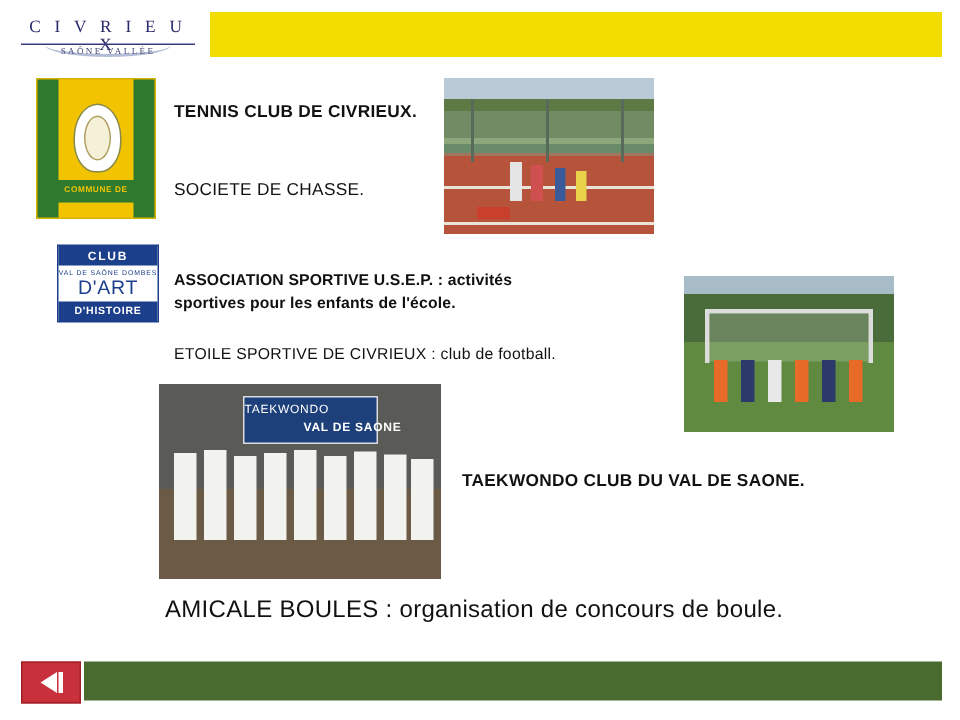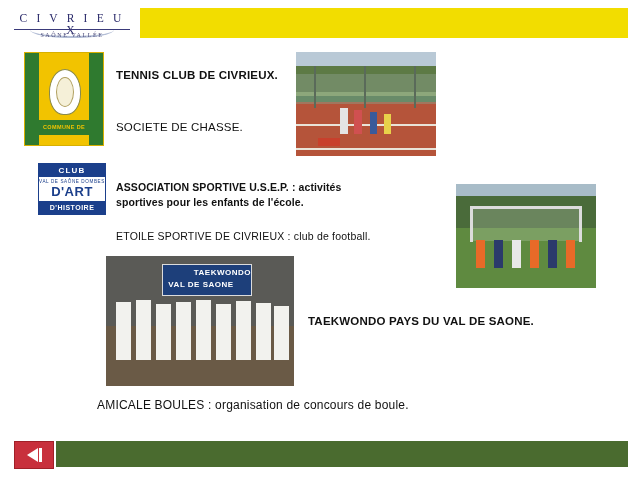--- a/index.html
+++ b/index.html
@@ -173,21 +173,21 @@
     letter-spacing: 0.6px;
   }
   .emblem-pays .ep-dart {
     position: absolute;
     left: 0; top: 20px;
     width: 66px; height: 16px;
     color: #1b3f8b;
     font-size: 13px;
     line-height: 16px;
     text-align: center;
-    font-weight: bold;
+    font-weight: normal;
     letter-spacing: 0.5px;
   }
   .emblem-pays .ep-bottom {
     position: absolute;
     left: 0; bottom: 0;
     width: 66px; height: 13px;
     background: #1b3f8b;
     color: #ffffff;
     font-size: 7px;
     line-height: 13px;
@@ -200,21 +200,21 @@
   .txt {
     position: absolute;
     color: #111111;
     font-family: "Liberation Sans", sans-serif;
   }
   .txt-tennis   { left: 116px; top: 69px;  font-size: 11.5px; font-weight: bold; letter-spacing: 0.2px; }
   .txt-chasse   { left: 116px; top: 121px; font-size: 11.5px; letter-spacing: 0.2px; }
   .txt-usep     { left: 116px; top: 180px; font-size: 10.5px; font-weight: bold; width: 270px; line-height: 15px; letter-spacing: 0.1px; }
   .txt-etoile   { left: 116px; top: 230px; font-size: 10.5px; letter-spacing: 0.2px; }
   .txt-taekwondo{ left: 308px; top: 315px; font-size: 11.5px; font-weight: bold; letter-spacing: 0.2px; }
-  .txt-boules   { left: 97px; top: 398px; font-size: 12px; letter-spacing: 0.2px; }
+  .txt-boules   { left: 110px; top: 398px; font-size: 16px; letter-spacing: 0.2px; }
 
   
   .photo {
     position: absolute;
     overflow: hidden;
     background: #8fae6d;
   }
   
   .photo-tennis { left: 296px; top: 52px; width: 140px; height: 104px; }
   .pt-sky   { position: absolute; left: 0; top: 0; width: 140px; height: 26px; background: #b9c9d6; }
@@ -244,22 +244,22 @@
   .pf-pl { position: absolute; top: 56px; width: 9px; height: 28px; }
   .pf-pl.o { background: #e86a28; }
   .pf-pl.b { background: #2b3a6b; }
   .pf-pl.w { background: #e8e8e8; }
 
   
   .photo-tkd { left: 106px; top: 256px; width: 188px; height: 130px; background: #3a3a3a; }
   .ptk-wall { position: absolute; left: 0; top: 0; width: 188px; height: 70px; background: #5a5a56; }
   .ptk-floor { position: absolute; left: 0; top: 70px; width: 188px; height: 60px; background: #6a5a46; }
   .ptk-banner { position: absolute; left: 56px; top: 8px; width: 88px; height: 30px; background: #1d3f7a; border: 1px solid #dcdcdc; }
-  .ptk-banner .l1 { position: absolute; left: 0; top: 3px; width: 88px; text-align: right; color: #ffffff; font-size: 8px; font-weight: bold; letter-spacing: 0.5px; }
-  .ptk-banner .l2 { position: absolute; left: 0; top: 15px; width: 76px; text-align: center; color: #ffffff; font-size: 8px; font-weight: bold; letter-spacing: 0.5px; }
+  .ptk-banner .l1 { position: absolute; left: 0; top: 3px; width: 88px; text-align: left; color: #ffffff; font-size: 8px; font-weight: normal; letter-spacing: 0.5px; }
+  .ptk-banner .l2 { position: absolute; left: 0; top: 15px; width: 76px; text-align: center; color: #ffffff; font-size: 8px; font-weight: bold; letter-spacing: 0.5px; padding-left: 34px; }
   .ptk-k { position: absolute; width: 15px; background: #f2f2ee; }
 
   
   .footer-band {
     position: absolute;
     left: 56px;
     top: 441px;
     width: 572px;
     height: 26px;
     background: #4a6b2f;
@@ -314,21 +314,21 @@
     <div class="ep-top">CLUB</div>
     <div class="ep-mid">VAL DE SAÔNE DOMBES</div>
     <div class="ep-dart">D'ART</div>
     <div class="ep-bottom">D'HISTOIRE</div>
   </div>
 
   <div class="txt txt-tennis">TENNIS CLUB DE CIVRIEUX.</div>
   <div class="txt txt-chasse">SOCIETE DE CHASSE.</div>
   <div class="txt txt-etoile">ETOILE SPORTIVE DE CIVRIEUX : club de football.</div>
   <div class="txt txt-usep">ASSOCIATION SPORTIVE U.S.E.P. : activités sportives pour les enfants de l'école.</div>
-  <div class="txt txt-taekwondo">TAEKWONDO PAYS DU VAL DE SAONE.</div>
+  <div class="txt txt-taekwondo">TAEKWONDO CLUB DU VAL DE SAONE.</div>
   <div class="txt txt-boules">AMICALE BOULES : organisation de concours de boule.</div>
 
   <div class="photo photo-tennis">
     <div class="pt-sky"></div>
     <div class="pt-trees"></div>
     <div class="pt-green"></div>
     <div class="pt-court"></div>
     <div class="pt-line1"></div>
     <div class="pt-line2"></div>
     <div class="pt-fence"></div>

